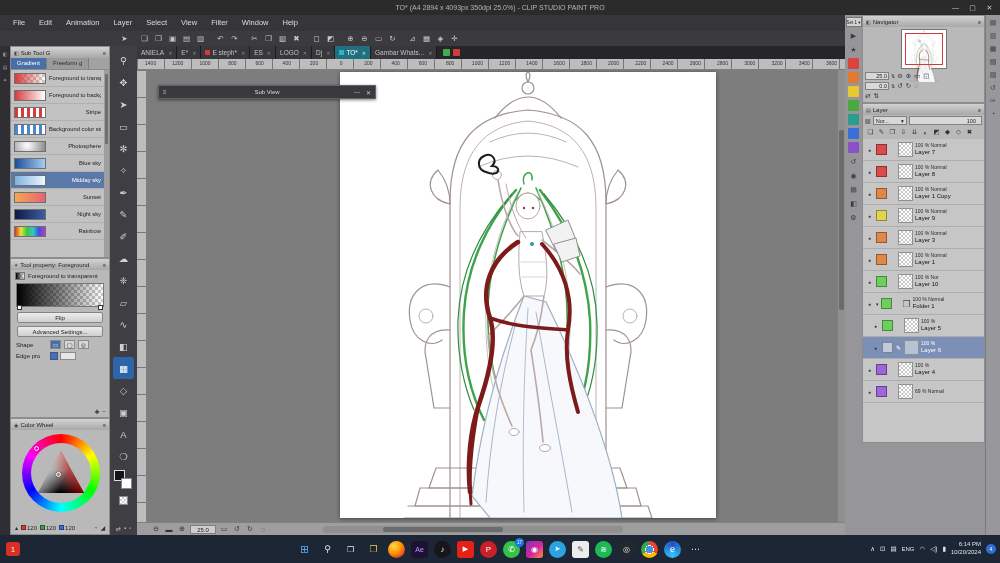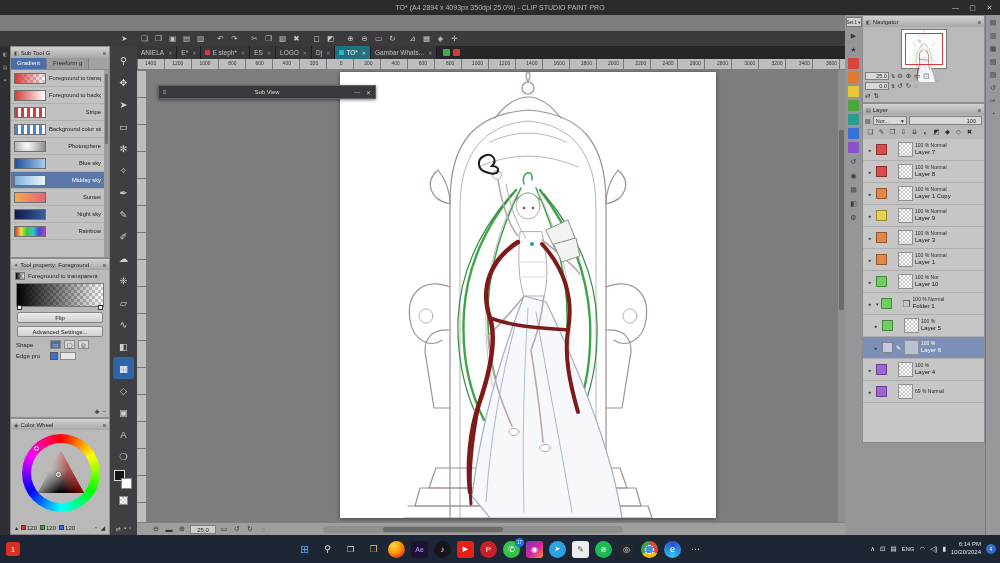--- a/index.html
+++ b/index.html
@@ -270,20 +270,32 @@
   <div class="abs titlebar">
     <span class="tb-title">TO* (A4 2894 x 4093px 350dpi 25.0%)  - CLIP STUDIO PAINT PRO</span>
     <span class="tb-controls">
 
     <span class="tb-btn">—</span>
         <span class="tb-btn">▢</span>
         <span class="tb-btn">✕</span>
       </span>
   </div>
 
+  <div class="abs menubar">
+
+  <span class="menu-item">File</span>
+      <span class="menu-item">Edit</span>
+      <span class="menu-item">Animation</span>
+      <span class="menu-item">Layer</span>
+      <span class="menu-item">Select</span>
+      <span class="menu-item">View</span>
+      <span class="menu-item">Filter</span>
+      <span class="menu-item">Window</span>
+      <span class="menu-item">Help</span>
+    </div>
 
   <div class="abs main-toolbar">
 
   <span class="tbi">➤</span>
       <span class="tbi sep"></span>
       <span class="tbi">❏</span>
       <span class="tbi">❒</span>
       <span class="tbi">▣</span>
       <span class="tbi">▤</span>
       <span class="tbi">▥</span>

